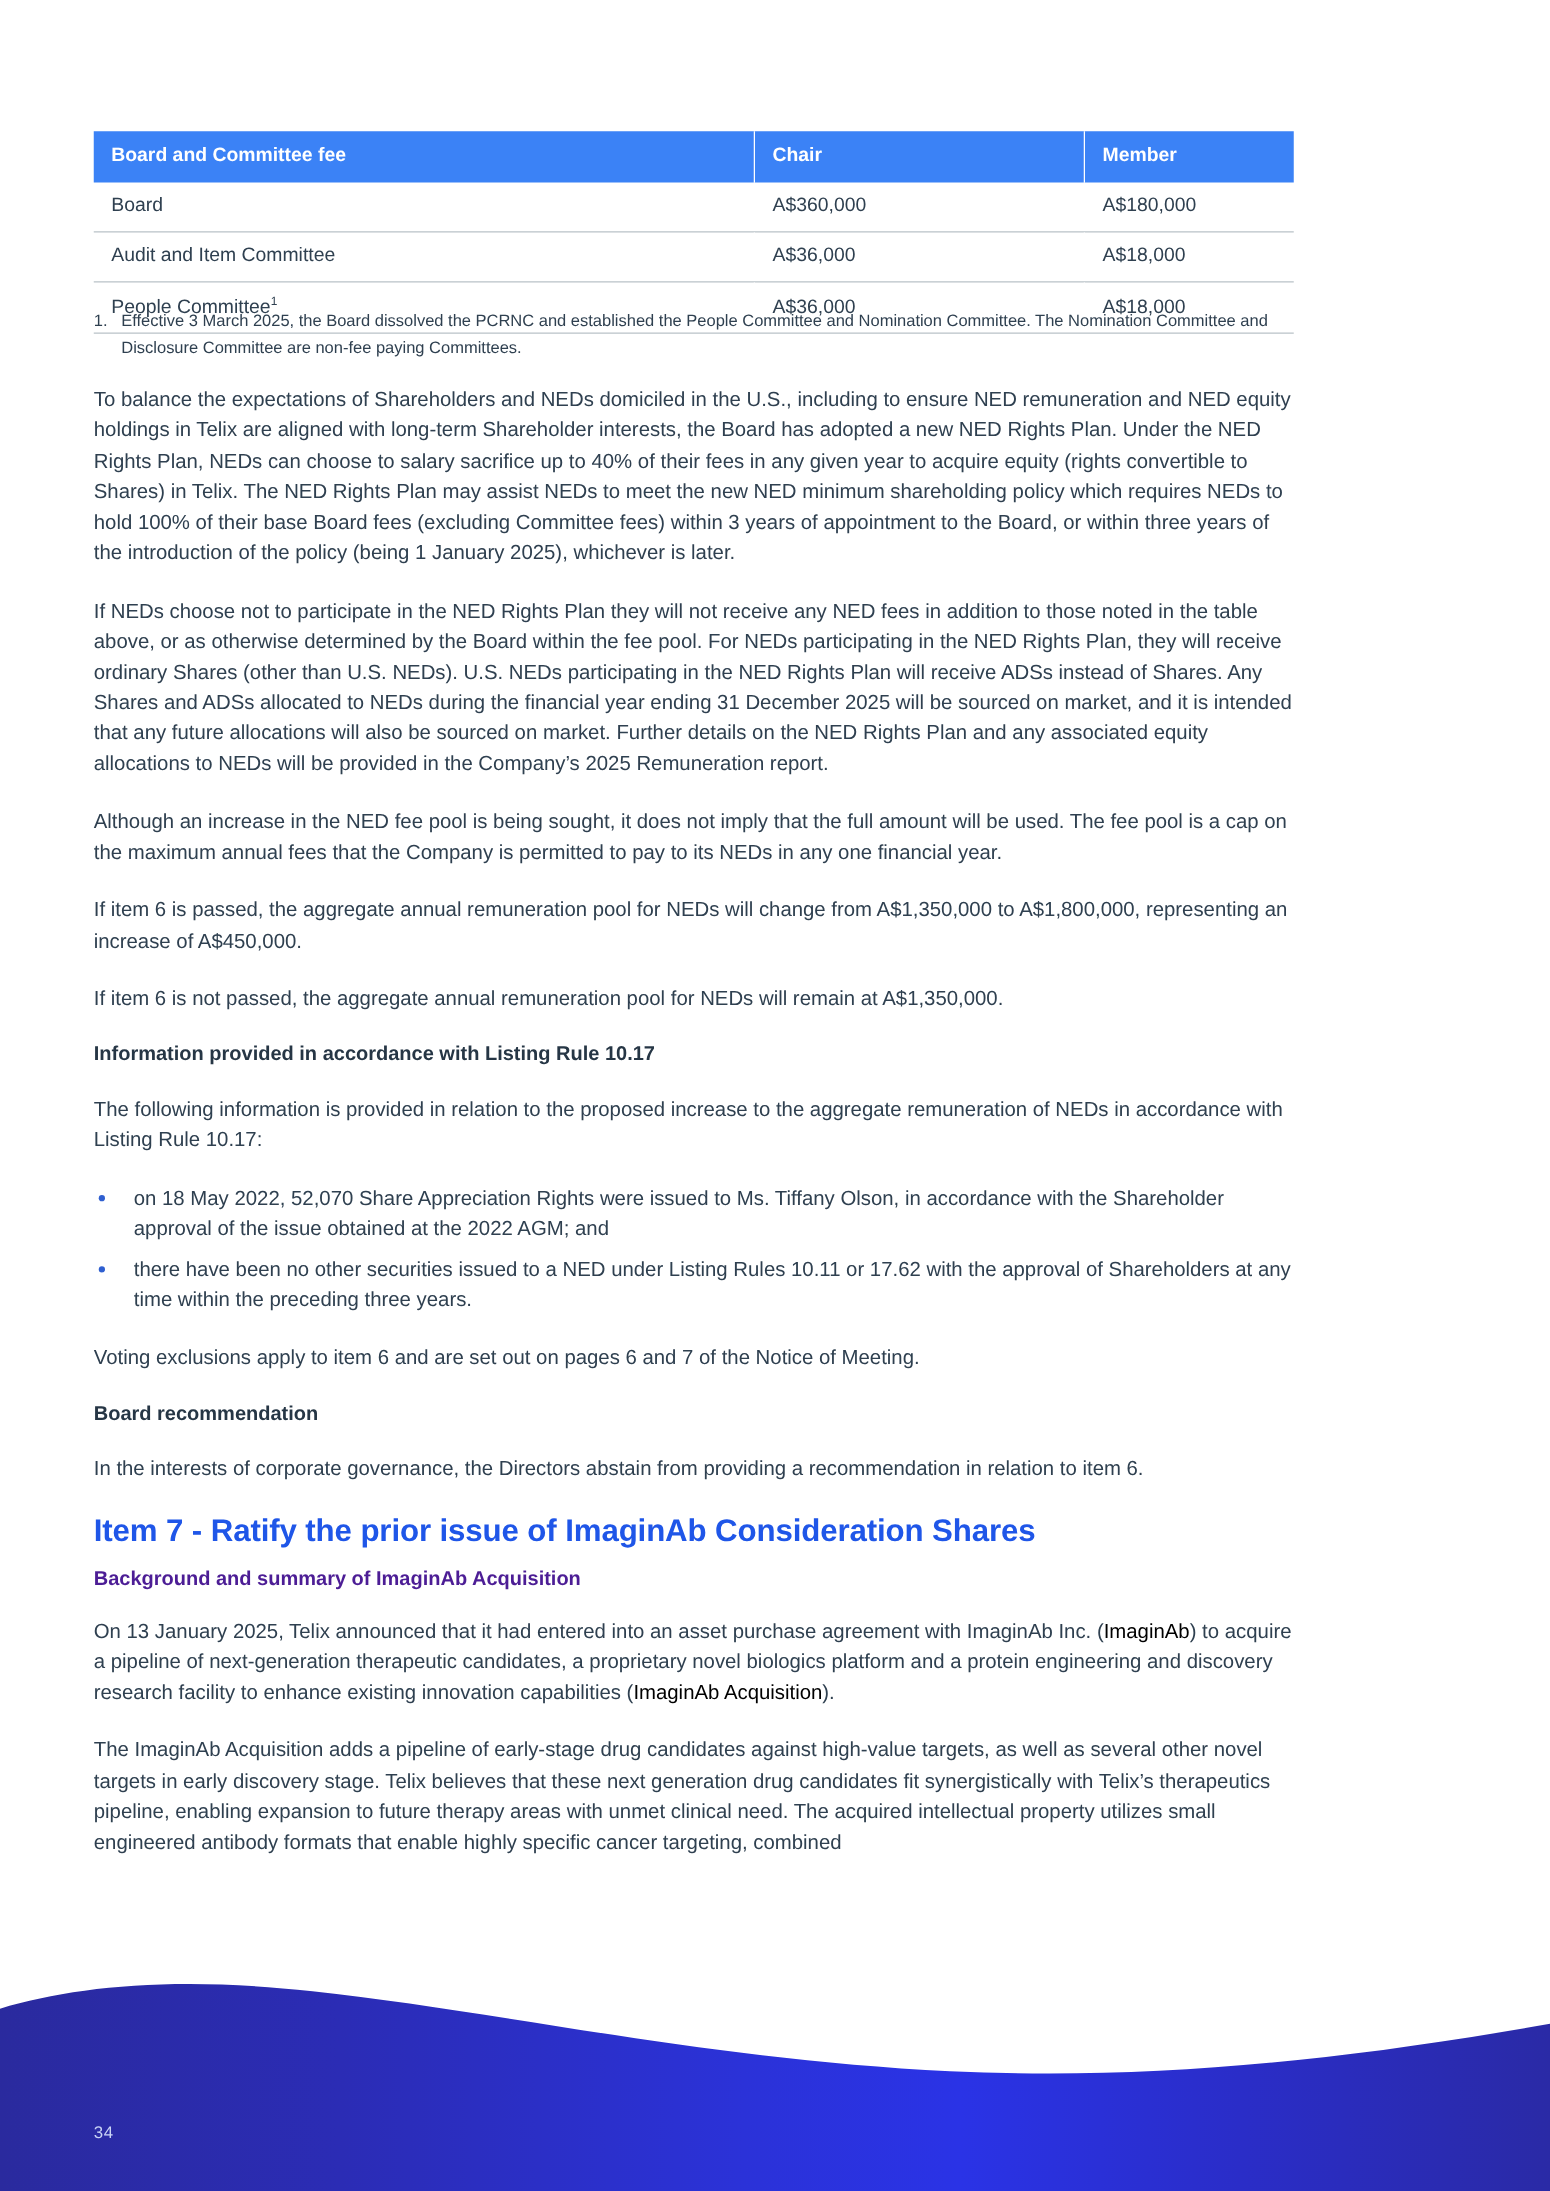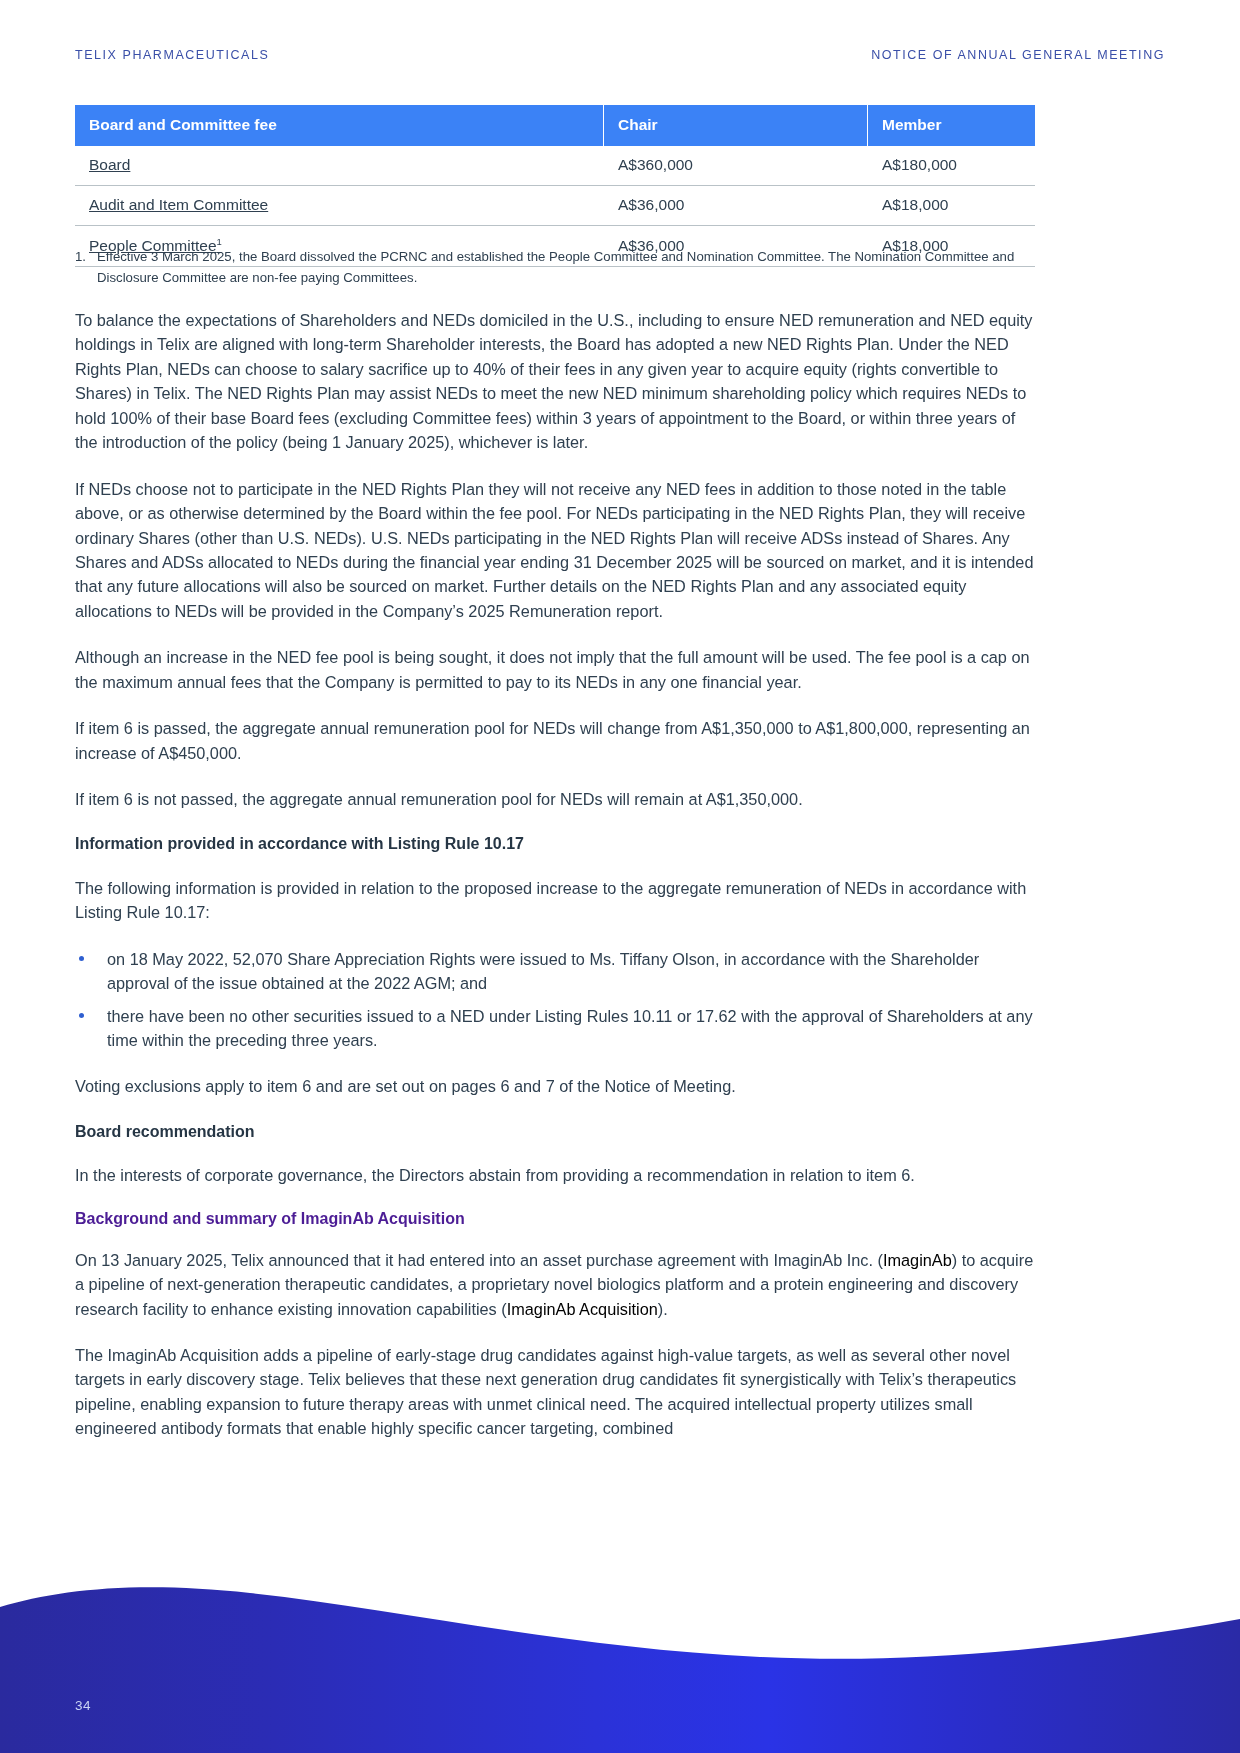--- a/index.html
+++ b/index.html
@@ -58,21 +58,21 @@
     border-right: 1px solid #ffffff;
   }
   .fee-table thead th:last-child { border-right: none; }
   .fee-table tbody td {
     padding: 10px 14px 11px 14px;
     border-bottom: 1px solid #b9c2c7;
     color: #2f4050;
     font-size: 15.5px;
     vertical-align: middle;
   }
-  .fee-table tbody tr td.c-name { width: 500px; text-decoration: underline; }
+  .fee-table tbody tr td.c-name { width: 500px; }
   .fee-table tbody tr td.c-chair { width: 235px; }
   .fee-table tbody td.sep { border-right: 1px solid #ffffff; }
   .fee-table sup { font-size: 9.5px; vertical-align: super; }
 
   
   .footnote {
     position: absolute;
     top: 246px;
     left: 75px;
     width: 950px;
@@ -163,24 +163,20 @@
     font-size: 13.5px;
     color: #c9d3f5;
     letter-spacing: 0.5px;
   }
 </style>
 </head>
 <body>
 
 <div class="page">
 
-  <div class="runhead">
-    <span class="left">TELIX PHARMACEUTICALS</span>
-    <span class="right">NOTICE OF ANNUAL GENERAL MEETING</span>
-  </div>
 
   <table class="fee-table">
     <thead>
       <tr>
         <th>Board and Committee fee</th>
         <th>Chair</th>
         <th>Member</th>
       </tr>
     </thead>
     <tbody>
@@ -235,20 +231,21 @@
         <span>there have been no other securities issued to a NED under Listing Rules 10.11 or 17.62 with the approval of Shareholders at any time within the preceding three years.</span>
       </li>
     </ul>
 
     <p>Voting exclusions apply to item 6 and are set out on pages 6 and 7 of the Notice of Meeting.</p>
 
     <h4 class="subhead">Board recommendation</h4>
 
     <p>In the interests of corporate governance, the Directors abstain from providing a recommendation in relation to item 6.</p>
 
+    <h2 class="item-heading">Item 7 - Ratify the prior issue of ImaginAb Consideration Shares</h2>
 
     <h4 class="item-subhead">Background and summary of ImaginAb Acquisition</h4>
 
     <p><span>On 13 January 2025, Telix announced that it had entered into an asset purchase agreement with ImaginAb Inc. (</span><strong>ImaginAb</strong><span>) to acquire a pipeline of next-generation therapeutic candidates, a proprietary novel biologics platform and a protein engineering and discovery research facility to enhance existing innovation capabilities (</span><strong>ImaginAb Acquisition</strong><span>).</span></p>
 
     <p>The ImaginAb Acquisition adds a pipeline of early-stage drug candidates against high-value targets, as well as several other novel targets in early discovery stage. Telix believes that these next generation drug candidates fit synergistically with Telix’s therapeutics pipeline, enabling expansion to future therapy areas with unmet clinical need. The acquired intellectual property utilizes small engineered antibody formats that enable highly specific cancer targeting, combined</p>
 
   </div>
 
   <svg class="footer-wave" viewBox="0 0 1240 190" preserveAspectRatio="none">

